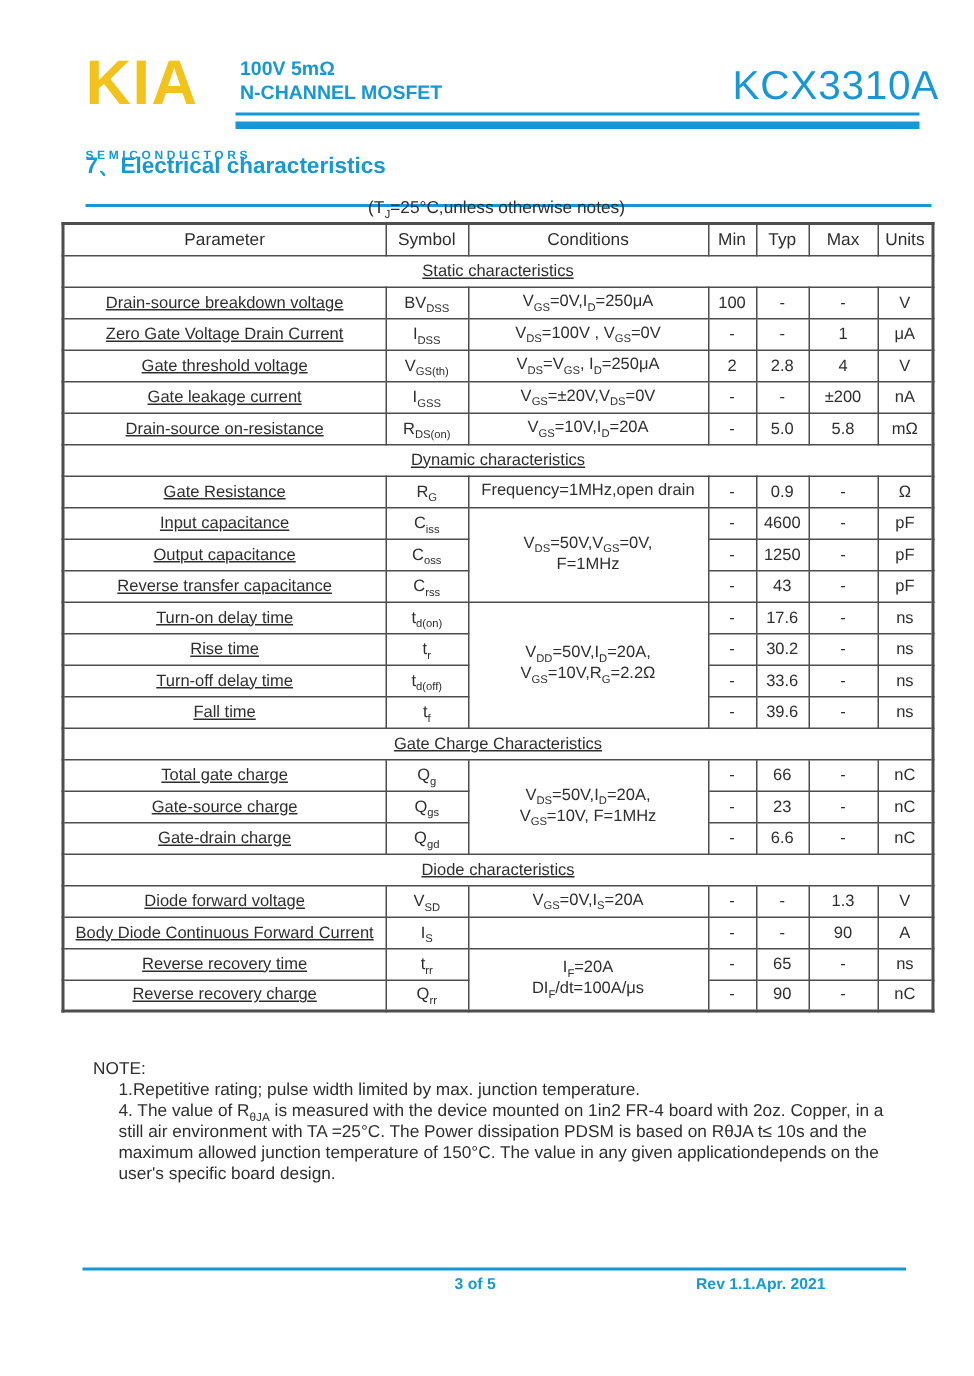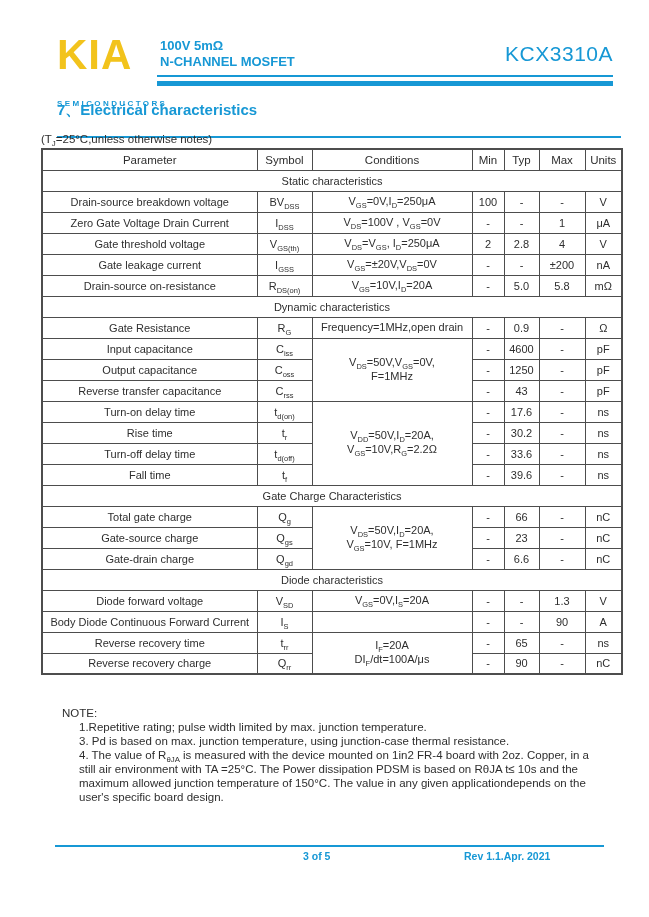--- a/index.html
+++ b/index.html
@@ -28,61 +28,61 @@
   .logo-sub {
     position: absolute; left: 57px; top: 99px;
     font-size: 8px; font-weight: bold; letter-spacing: 2.4px;
     color: var(--blue);
   }
   .spec {
     position: absolute; left: 160px; top: 38px;
     font-size: 13px; font-weight: bold; color: var(--blue); line-height: 1.25;
   }
   .part-number {
-    position: absolute; right: 36px; top: 42px;
-    font-size: 21px; color: var(--blue); letter-spacing: 0.5px;
+    position: absolute; right: 23px; top: 42px;
+    font-size: 27px; color: var(--blue); letter-spacing: 0.5px;
   }
   .rule-thin {
     position: absolute; left: 157px; top: 75px; width: 456px; height: 2px;
     background: var(--blue);
   }
   .rule-thick {
     position: absolute; left: 157px; top: 81px; width: 456px; height: 5px;
     background: var(--blue);
   }
   .section-title {
     position: absolute; left: 57px; top: 101px; width: 564px;
     font-size: 15px; font-weight: bold; color: var(--blue);
     border-bottom: 2px solid var(--blue);
     padding-bottom: 16px;
   }
 
   
   .tj-note {
     position: absolute; left: 41px; top: 133px; width: 580px;
-    text-align: left; font-size: 11.5px; color: var(--ink);
+    text-align: center; font-size: 11.5px; color: var(--ink);
   }
   table.elec {
     position: absolute; left: 41px; top: 148px;
     border-collapse: collapse; table-layout: fixed;
     width: 580px;
     font-size: 11px;
   }
   table.elec th, table.elec td {
     border: 1px solid var(--line);
     height: 21px;
     text-align: center;
     vertical-align: middle;
     font-weight: normal;
     padding: 0 2px;
     overflow: hidden;
   }
   table.elec { border: 2px solid var(--line); }
   table.elec th { font-size: 11.5px; }
-  td.param, td.section { text-align: left; padding-left: 6px; }
+  td.param, td.section { text-align: left; padding-left: 6px; text-decoration: underline; }
   td.section { font-size: 11px; }
   td.cond { line-height: 1.25; margin-left: 31px; }
 
   
   .notes {
     position: absolute; left: 62px; top: 706px; width: 545px;
     font-size: 11.5px; line-height: 1.22; color: var(--ink);
   }
   .notes .note-item { margin-left: 17px; }
 
@@ -323,20 +323,19 @@
         <td>-</td>
         <td>nC</td>
       </tr>
     </tbody>
 </table>
 
 <div class="notes">
   <div>NOTE:</div>
   <div id="notes-list">
       <div class="note-item">1.Repetitive rating; pulse width limited by max. junction temperature.</div>
-      <div class="note-item">3. Pd is based on max. junction temperature, using junction-case thermal resistance.</div>
       <div class="note-item">4. The value of R<sub>θJA</sub> is measured with the device mounted on 1in2 FR-4 board with 2oz. Copper, in a still air environment with TA =25°C. The Power dissipation PDSM is based on RθJA t≤ 10s and the maximum allowed junction temperature of 150°C. The value in any given applicationdepends on the user's specific board design.</div>
     </div>
 </div>
 
 <div class="footer-rule"></div>
 <div class="footer-page">3 of 5</div>
 <div class="footer-rev">Rev 1.1.Apr. 2021</div>
 
 </body></html>

